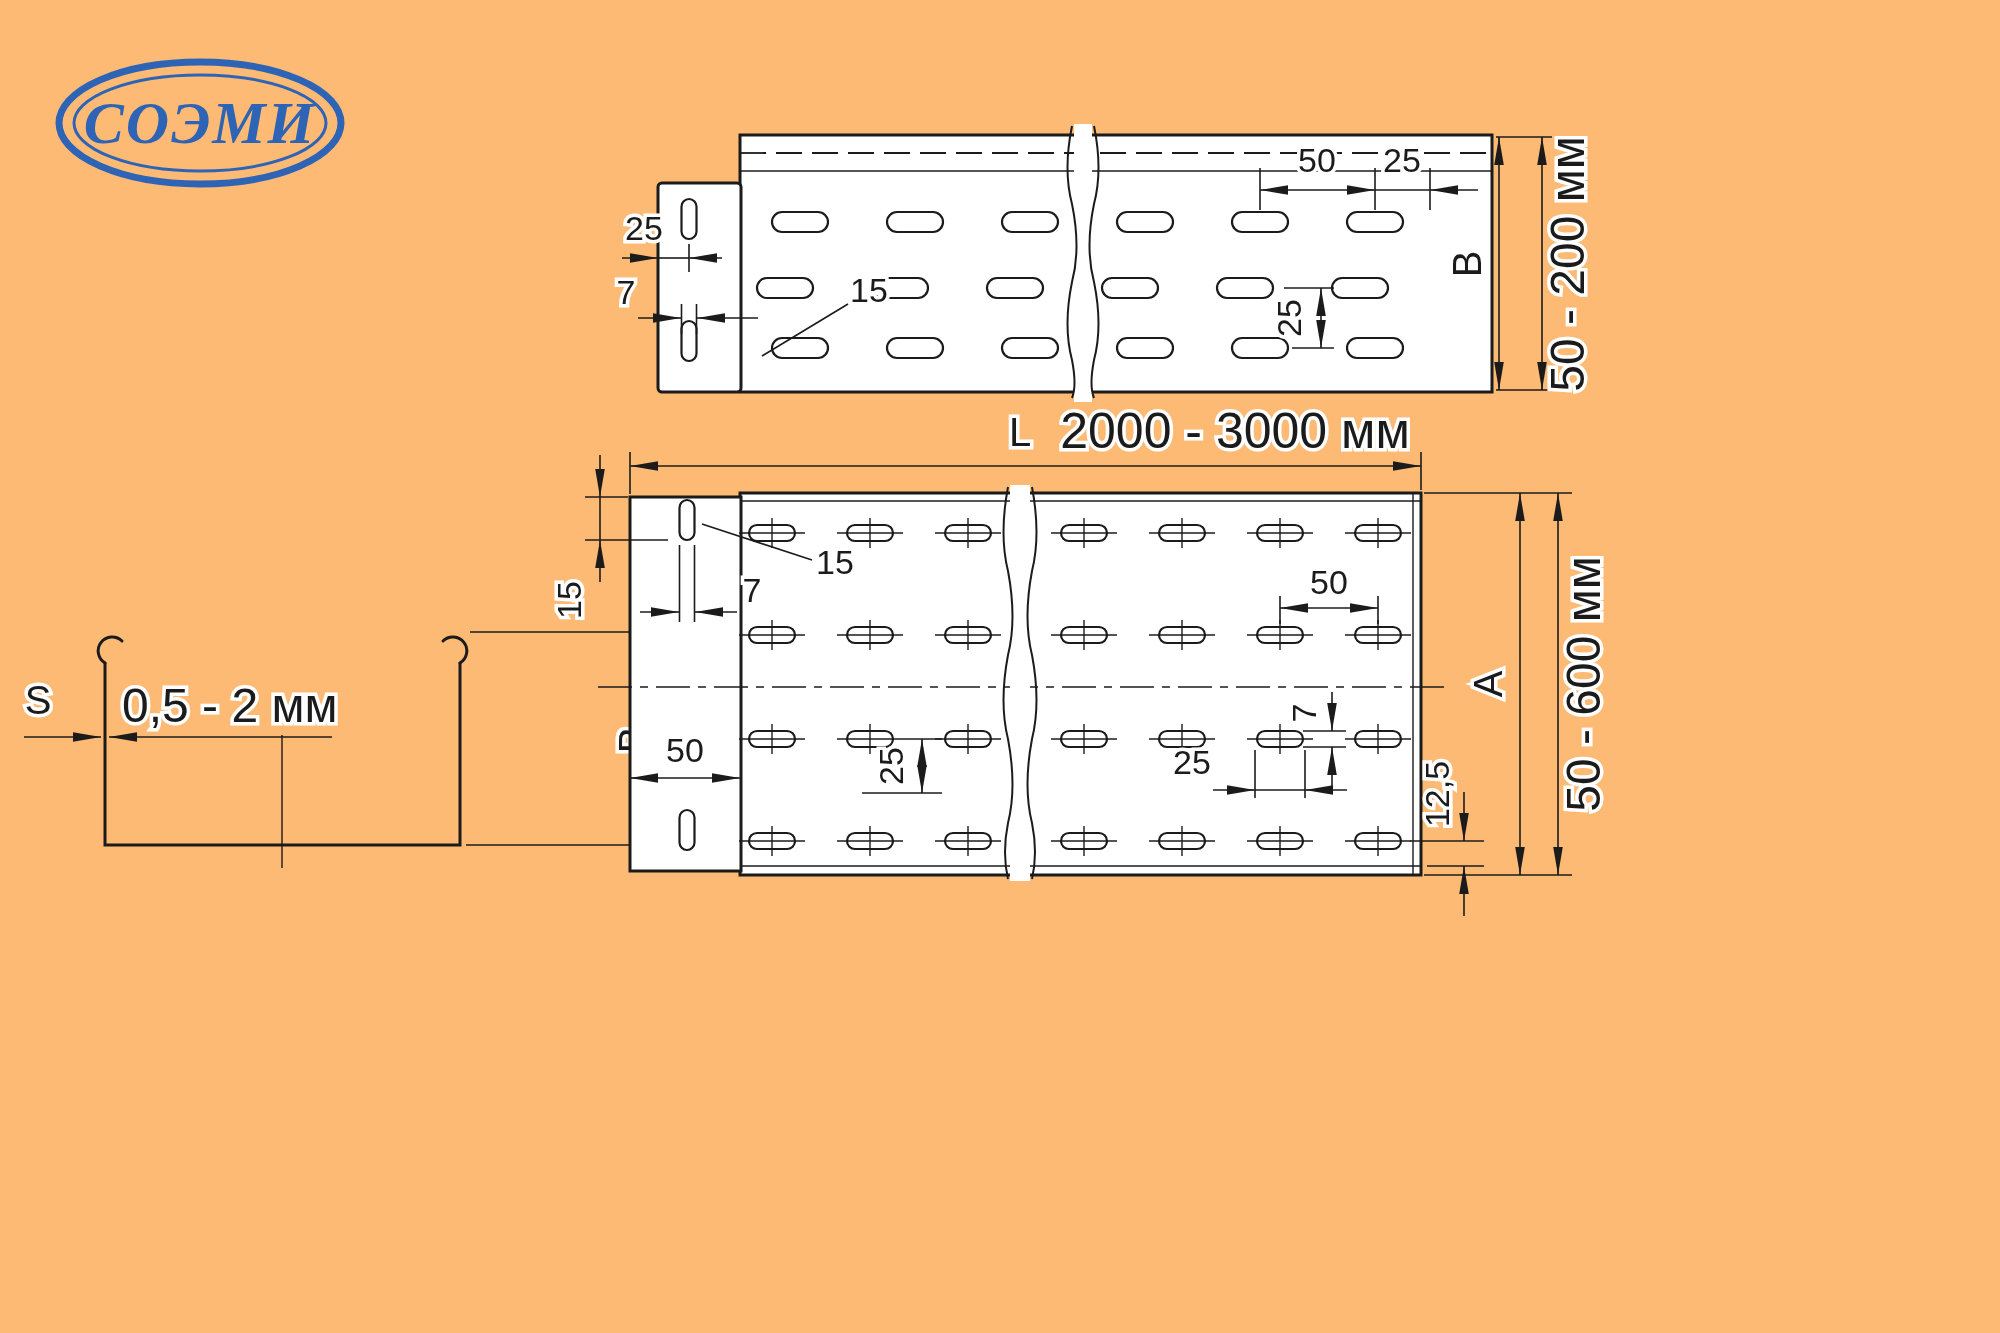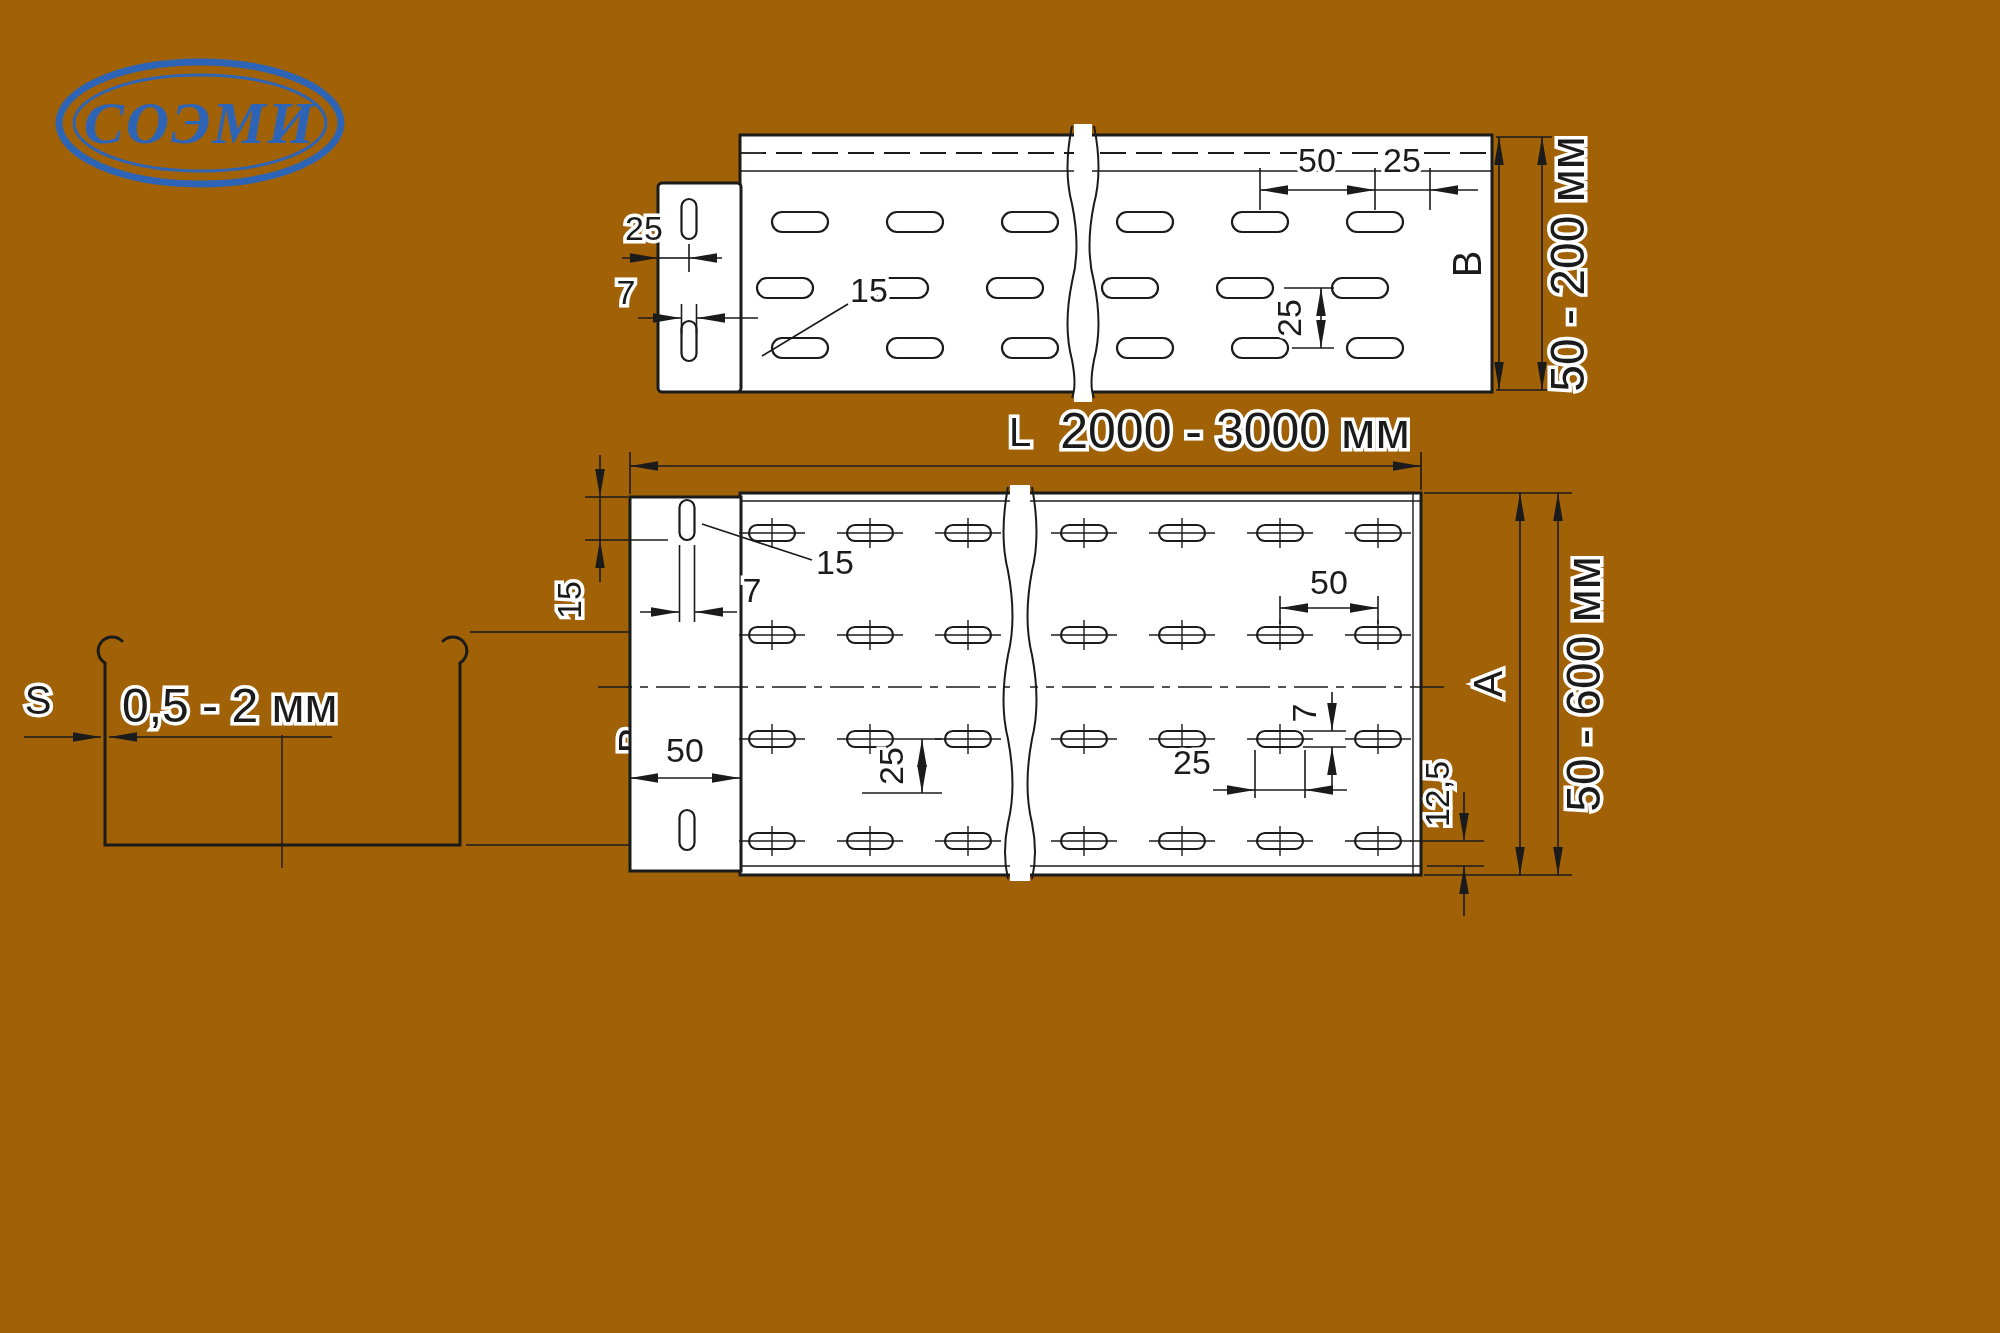--- a/index.html
+++ b/index.html
@@ -1,16 +1,16 @@
 <!DOCTYPE html>
 <html><head>
 <meta charset="utf-8">
 <style>
   html,body{margin:0;padding:0;background:#ffffff;}
-  .stage{position:relative;width:2000px;height:1333px;background:#a16207;overflow:hidden;
+  .stage{position:relative;width:2000px;height:1333px;background:#fdba74;overflow:hidden;
          font-family:"Liberation Sans",sans-serif;}
   svg{position:absolute;left:0;top:0;}
   .outline{fill:#ffffff;stroke:#1b1b1b;stroke-width:3;}
   .nofill{fill:none;stroke:#1b1b1b;stroke-width:3;stroke-linecap:round;}
   .slot{fill:#ffffff;stroke:#1b1b1b;stroke-width:2.2;}
   .thin{stroke:#1b1b1b;stroke-width:1.4;fill:none;}
   .dim{stroke:#1b1b1b;stroke-width:1.6;fill:none;}
   .dash{stroke:#1b1b1b;stroke-width:1.8;stroke-dasharray:26 10;fill:none;}
   .cdash{stroke:#1b1b1b;stroke-width:1.5;stroke-dasharray:34 8 8 8;fill:none;}
   .wave{stroke:#1b1b1b;stroke-width:2;fill:none;}

